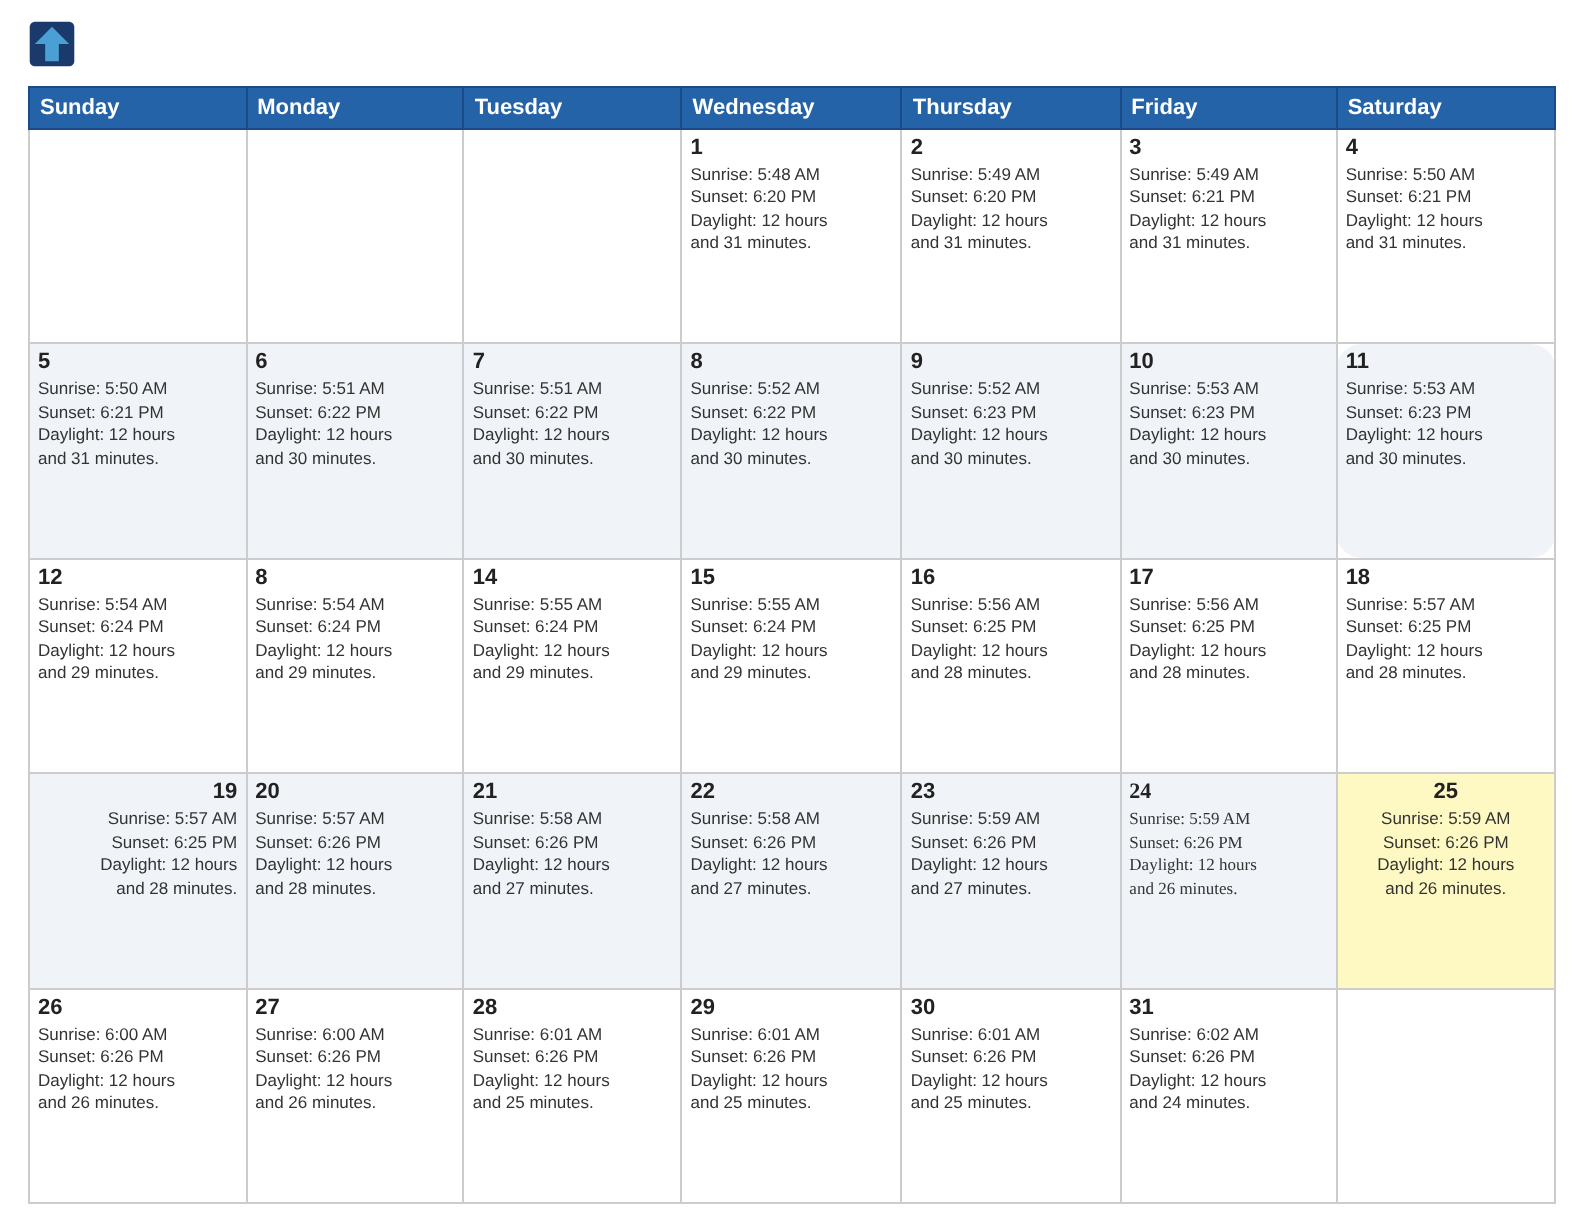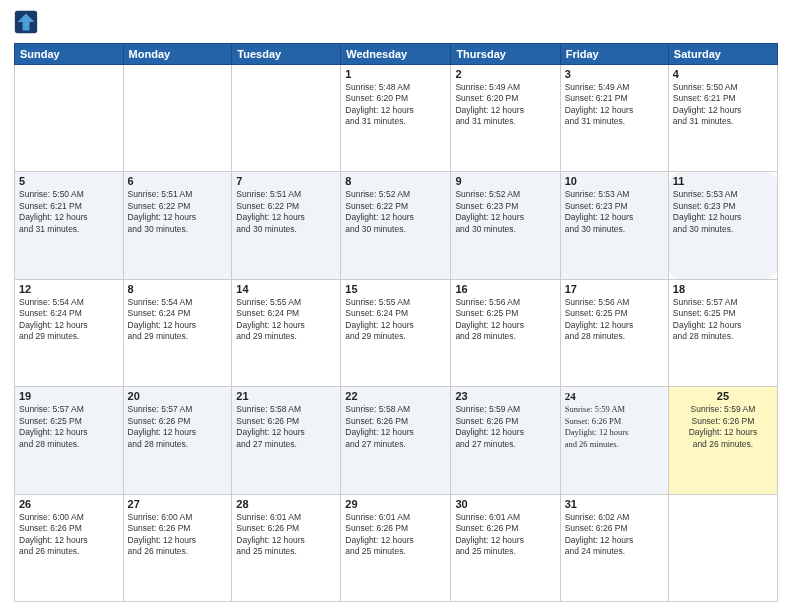--- a/index.html
+++ b/index.html
@@ -257,21 +257,21 @@
           </td>
           <td>
             <span class="day-num">18</span>
             <div class="day-info" style="white-space: pre-line;">Sunrise: 5:57 AM
 Sunset: 6:25 PM
 Daylight: 12 hours
 and 28 minutes.</div>
           </td>
         </tr>
         <tr>
-          <td style="background: rgb(240, 244, 248);">
+          <td style="background: rgb(240, 244, 248); text-align: right;">
             <span class="day-num">19</span>
             <div class="day-info" style="white-space: pre-line;">Sunrise: 5:57 AM
 Sunset: 6:25 PM
 Daylight: 12 hours
 and 28 minutes.</div>
           </td>
           <td style="background: rgb(240, 244, 248); margin-top: 26px;">
             <span class="day-num">20</span>
             <div class="day-info" style="white-space: pre-line;">Sunrise: 5:57 AM
 Sunset: 6:26 PM

